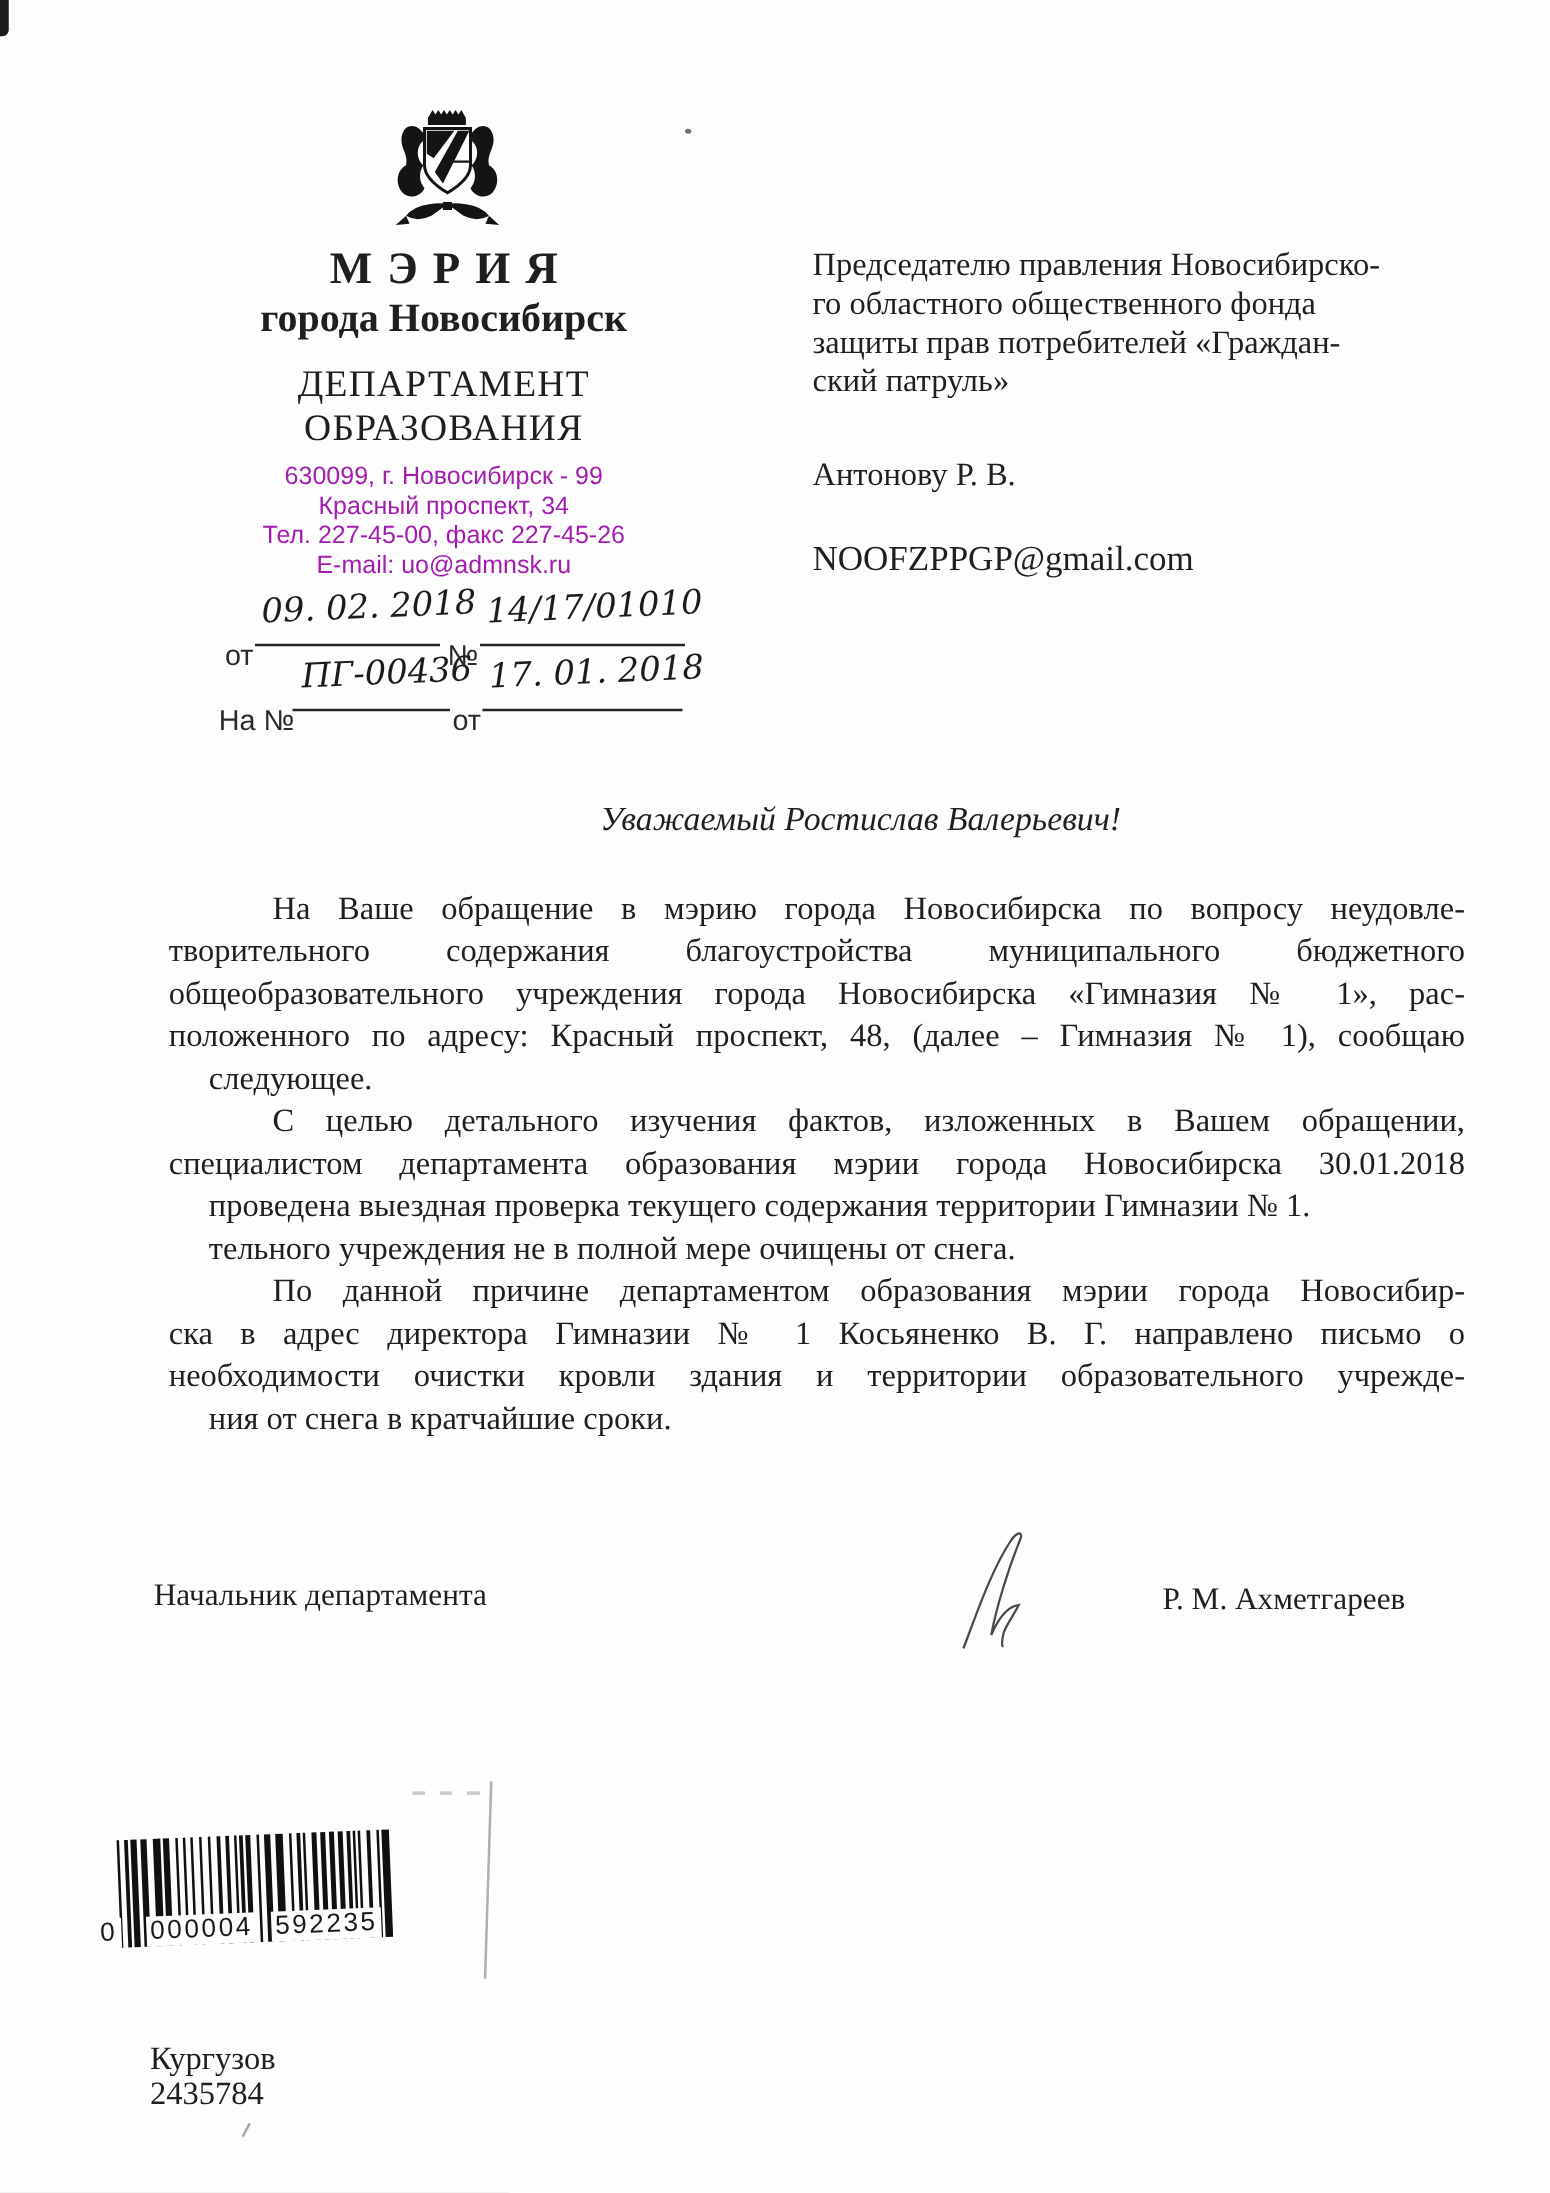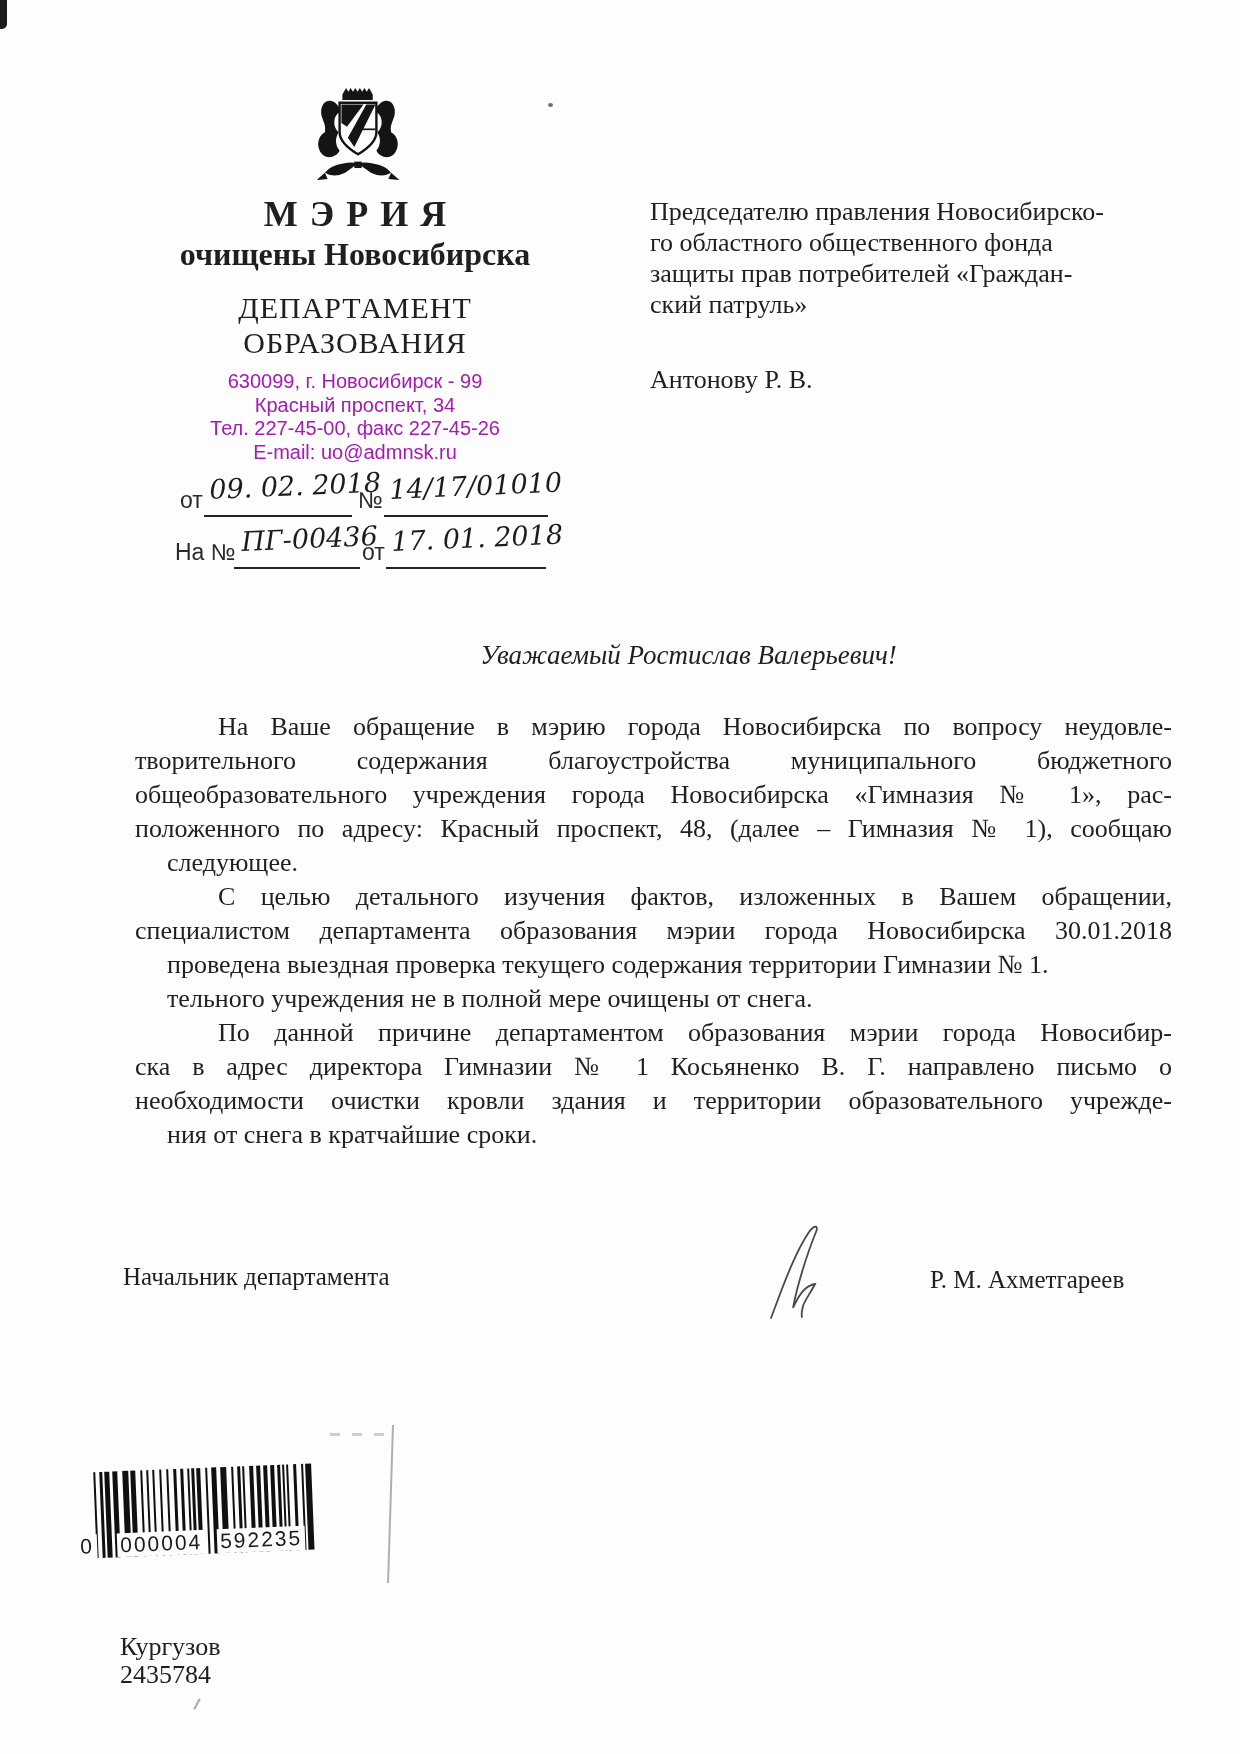--- a/index.html
+++ b/index.html
@@ -9,21 +9,21 @@
   
   .org-line{left:110px;width:490px;text-align:center;}
   .org-top{top:193px;font-size:36px;font-weight:bold;letter-spacing:12px;text-indent:12px;}
   .org-sub{top:236px;font-size:32px;font-weight:bold;}
   .dept{font-size:30px;letter-spacing:1px;}
   .dept1{top:291px;}
   .dept2{top:326px;}
   .addr{left:110px;width:490px;top:370px;text-align:center;
         font-family:"Liberation Sans",sans-serif;font-size:20px;line-height:23.5px;color:#a21caf;}
   
-  .ref-lbl{font-family:"Liberation Sans",sans-serif;font-size:23px;color:#2a2a2a;}
+  .ref-lbl{font-family:"Liberation Sans",sans-serif;font-size:23px;color:#2a2a2a;margin-top:24px;}
   .hand{font-family:"DejaVu Serif",serif;font-style:italic;font-size:27px;color:#1c1c1c;
         white-space:nowrap;transform:rotate(-2.5deg);transform-origin:left bottom;}
   .uline{height:0;border-top:2px solid #242424;}
   
   .rcp{left:650px;width:470px;font-size:26px;line-height:31px;}
   
   .salutation{left:135px;width:1037px;top:640px;text-align:center;padding-left:70px;
               font-size:27px;box-sizing:border-box;font-style:italic;}
   .bodycol{left:135px;top:710px;width:1037px;}
   .bline{font-size:26px;line-height:34px;text-align:justify;text-align-last:justify;}
@@ -70,21 +70,21 @@
       <path d="M52,46 h17 v1.8 h-17 z"></path>
 
       <path d="M50,84 L36,94 Q24,100 14,94 Q20,86 34,84 Q44,82 50,84 Q56,82 66,84 Q80,86 86,94 Q76,100 64,94 Z"></path>
       <path d="M14,94 L5,102 L17,101 Z"></path>
       <path d="M86,94 L95,102 L83,101 Z"></path>
       <path d="M46,82 h8 v7 h-8 z"></path>
     </g>
   </svg>
 
   <div class="abs org-line org-top">МЭРИЯ</div>
-  <div class="abs org-line org-sub">очищены Новосибирска</div>
+  <div class="abs org-line org-sub">города Новосибирск</div>
   <div class="abs org-line dept dept2">ОБРАЗОВАНИЯ</div>
   <div class="abs org-line dept dept1">ДЕПАРТАМЕНТ</div>
   <div class="abs addr">
     <div>630099, г. Новосибирск - 99</div>
     <div>Красный проспект, 34</div>
     <div>Тел. 227-45-00, факс 227-45-26</div>
     <div>E-mail: uo@admnsk.ru</div>
   </div>
 
   <span class="abs ref-lbl" style="left:180px;top:487px;">от</span>
@@ -101,20 +101,21 @@
   <div class="abs uline" style="left:234px;top:567px;width:126px;"></div>
   <div class="abs uline" style="left:386px;top:567px;width:160px;"></div>
 
   <div class="abs rcp" style="top:196px;">
     <div>Председателю правления Новосибирско-</div>
     <div>го областного общественного фонда</div>
     <div>защиты прав потребителей «Граждан-</div>
     <div>ский патруль»</div>
   </div>
   <div class="abs rcp" style="top:364px;">Антонову Р. В.</div>
+  <div class="abs rcp" style="top:432px;font-size:28px;">NOOFZPPGP@gmail.com</div>
 
   <div class="abs salutation">Уважаемый Ростислав Валерьевич!</div>
 
   <div class="abs bodycol">
     <div class="bline indent">На Ваше обращение в мэрию города Новосибирска по вопросу неудовле-</div>
     <div class="bline">творительного содержания благоустройства муниципального бюджетного</div>
     <div class="bline">общеобразовательного учреждения города Новосибирска «Гимназия № 1», рас-</div>
     <div class="bline">положенного по адресу: Красный проспект, 48, (далее – Гимназия № 1), сообщаю</div>
     <div class="bline lastline">следующее.</div>
     <div class="bline indent">С целью детального изучения фактов, изложенных в Вашем обращении,</div>

